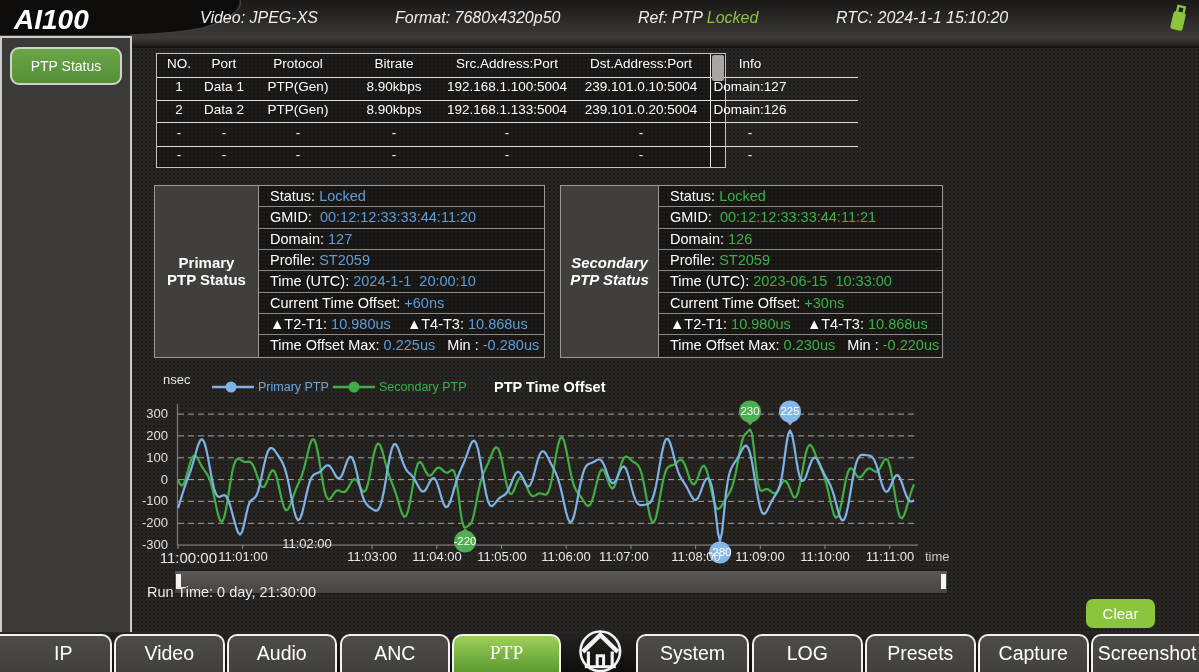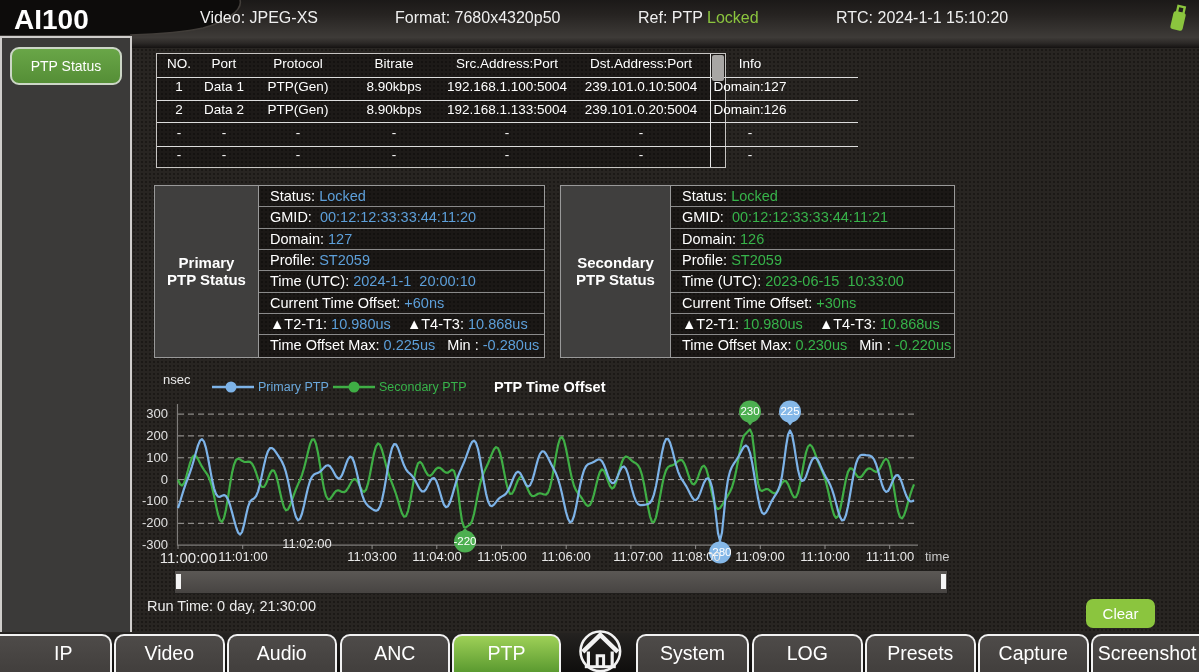--- a/index.html
+++ b/index.html
@@ -2,21 +2,21 @@
 <html><head><meta charset="utf-8"><style>
 *{margin:0;padding:0;box-sizing:border-box;font-family:"Liberation Sans",sans-serif;-webkit-font-smoothing:antialiased;}
 html,body{width:1199px;height:672px;overflow:hidden;background:#272422;}
 #page{position:relative;width:1199px;height:672px;
  background-color:#282522;
  background-image:radial-gradient(rgba(5,3,2,.34) 0.8px,transparent 1.2px);
  background-size:4px 4px;}
 .abs{position:absolute;}
 
 #topbar{position:absolute;left:0;top:0;width:1199px;height:48px;
- background:linear-gradient(to bottom,#1b1918 0%,#262321 30%,#3e3b38 78%,#2b2826 90%,#141211 100%);}
+ background:linear-gradient(to bottom,#1b1918 0%,#262321 30%,#3e3b38 78%,#2b2826 90%,#141211 100%);font-style:italic;}
 #topbar .txt{position:absolute;top:9px;font-size:16px;color:#efefef;white-space:nowrap;}
 #ai100{position:absolute;left:14px;top:4px;font-size:28px;font-weight:bold;color:#ffffff;letter-spacing:0px;z-index:3;}
 
 #sidebar{position:absolute;left:0px;top:36px;width:132px;height:596px;background:#3b3a39;
  border:2px solid #cfcdcb;border-bottom:none;}
 #ptpbtn{position:absolute;left:8px;top:9px;width:112px;height:38px;border-radius:9px;
  background:linear-gradient(#69a647,#558e36);border:2px solid #ccd6c6;color:#fff;
  font-size:14px;text-align:center;line-height:34px;}
 
 #tbl{position:absolute;left:156px;top:53px;width:570px;height:115px;border:1px solid #c6c4c2;background:rgba(8,6,5,.35);}
@@ -131,21 +131,21 @@
         <div class="r">GMID:&nbsp; <span class="bl">00:12:12:33:33:44:11:20</span></div>
         <div class="r">Domain: <span class="bl">127</span></div>
         <div class="r">Profile: <span class="bl">ST2059</span></div>
         <div class="r">Time (UTC): <span class="bl">2024-1-1&nbsp; 20:00:10</span></div>
         <div class="r">Current Time Offset: <span class="bl">+60ns</span></div>
         <div class="r">▲T2-T1: <span class="bl">10.980us</span>&nbsp;&nbsp;&nbsp;&nbsp;▲T4-T3: <span class="bl">10.868us</span></div>
         <div class="r">Time Offset Max: <span class="bl">0.225us</span>&nbsp;&nbsp; Min : <span class="bl">-0.280us</span></div>
       </div>
     </div>
     <div class="panel" style="left:560px;">
-<div class="lab" style="width:110px;">Secondary<br>PTP Status</div>
+<div class="lab" style="width:98px;font-style:italic;">Secondary<br>PTP Status</div>
 <div class="rows" style="width:283px;">
         <div class="r">Status: <span class="gr">Locked</span></div>
         <div class="r">GMID:&nbsp; <span class="gr">00:12:12:33:33:44:11:21</span></div>
         <div class="r">Domain: <span class="gr">126</span></div>
         <div class="r">Profile: <span class="gr">ST2059</span></div>
         <div class="r">Time (UTC): <span class="gr">2023-06-15&nbsp; 10:33:00</span></div>
         <div class="r">Current Time Offset: <span class="gr">+30ns</span></div>
         <div class="r">▲T2-T1: <span class="gr">10.980us</span>&nbsp;&nbsp;&nbsp;&nbsp;▲T4-T3: <span class="gr">10.868us</span></div>
         <div class="r">Time Offset Max: <span class="gr">0.230us</span>&nbsp;&nbsp; Min : <span class="gr">-0.220us</span></div>
       </div>
@@ -201,38 +201,38 @@
     <div class="t" style="left:118px;top:493.4px;width:50px;text-align:right;font-size:13px;color:#e0e0e0;">-100</div>
     <div class="t" style="left:118px;top:515.3px;width:50px;text-align:right;font-size:13px;color:#e0e0e0;">-200</div>
     <div class="t" style="left:118px;top:537.1px;width:50px;text-align:right;font-size:13px;color:#e0e0e0;">-300</div>
     <div class="t" style="left:153px;top:549px;width:64px;text-align:right;font-size:15px;color:#e8e8e8;">11:00:00</div>
     <div class="t" style="left:211px;top:549px;width:64px;text-align:center;font-size:13px;color:#e8e8e8;">11:01:00</div>
     <div class="t" style="left:275px;top:536px;width:64px;text-align:center;font-size:13px;color:#e8e8e8;">11:02:00</div>
     <div class="t" style="left:340px;top:549px;width:64px;text-align:center;font-size:13px;color:#e8e8e8;">11:03:00</div>
     <div class="t" style="left:405px;top:549px;width:64px;text-align:center;font-size:13px;color:#e8e8e8;">11:04:00</div>
     <div class="t" style="left:470px;top:549px;width:64px;text-align:center;font-size:13px;color:#e8e8e8;">11:05:00</div>
     <div class="t" style="left:534px;top:549px;width:64px;text-align:center;font-size:13px;color:#e8e8e8;">11:06:00</div>
-    <div class="t" style="left:599px;top:549px;width:64px;text-align:right;font-size:13px;color:#e8e8e8;">11:07:00</div>
+    <div class="t" style="left:599px;top:549px;width:64px;text-align:left;font-size:13px;color:#e8e8e8;">11:07:00</div>
     <div class="t" style="left:664px;top:549px;width:64px;text-align:center;font-size:13px;color:#e8e8e8;">11:08:00</div>
     <div class="t" style="left:728px;top:549px;width:64px;text-align:center;font-size:13px;color:#e8e8e8;">11:09:00</div>
     <div class="t" style="left:793px;top:549px;width:64px;text-align:center;font-size:13px;color:#e8e8e8;">11:10:00</div>
     <div class="t" style="left:858px;top:549px;width:64px;text-align:center;font-size:13px;color:#e8e8e8;">11:11:00</div>
     <div class="t" style="left:925px;top:549px;font-size:13px;color:#c8c8c8;">time</div>
 <div id="slider">
       <div class="handle" style="left:1px;"></div>
       <div class="handle" style="right:1px;"></div>
     </div>
-<div class="t" style="left:147px;top:598px;font-size:14.5px;color:#ececec;">Run Time: 0 day, 21:30:00</div>
+<div class="t" style="left:147px;top:584px;font-size:14.5px;color:#ececec;">Run Time: 0 day, 21:30:00</div>
 <div id="clear">Clear</div>
 <div class="abs" style="left:0;top:633px;width:1199px;height:39px;background:linear-gradient(#242220,#0f0e0d);"></div>
     <div class="tab first" style="left:0px;width:111.5px;">IP</div>
     <div class="tab " style="left:114px;width:110.5px;">Video</div>
     <div class="tab " style="left:226.5px;width:110.5px;">Audio</div>
     <div class="tab " style="left:339.5px;width:110.5px;">ANC</div>
-    <div class="tab green" style="left:452px;width:109px;">PTP</div>
+    <div class="tab green" style="left:452px;width:109px;font-family:Liberation Serif, serif;">PTP</div>
     <div class="tab " style="left:636px;width:113px;">System</div>
     <div class="tab " style="left:865px;width:110.5px;">Presets</div>
     <div class="tab " style="left:752px;width:110.5px;">LOG</div>
     <div class="tab " style="left:978px;width:110.5px;">Capture</div>
     <div class="tab last" style="left:1091px;width:110px;">Screenshot</div>
 <svg width="60" height="45" style="left:572px;top:629px;">
  <circle cx="28.3" cy="22.3" r="19.8" fill="none" stroke="#f2f2f2" stroke-width="2.6"></circle>
  <path d="M10.8,22.8 L28.3,5.9 L45.8,22.8" fill="none" stroke="#f2f2f2" stroke-width="4.5" stroke-linecap="butt"></path>
  <path d="M16.4,22.6 V37.4 M40.2,22.6 V37.4" stroke="#f2f2f2" stroke-width="3.2"></path>
  <path d="M12.8,37.7 H43.8" stroke="#f2f2f2" stroke-width="3"></path>

